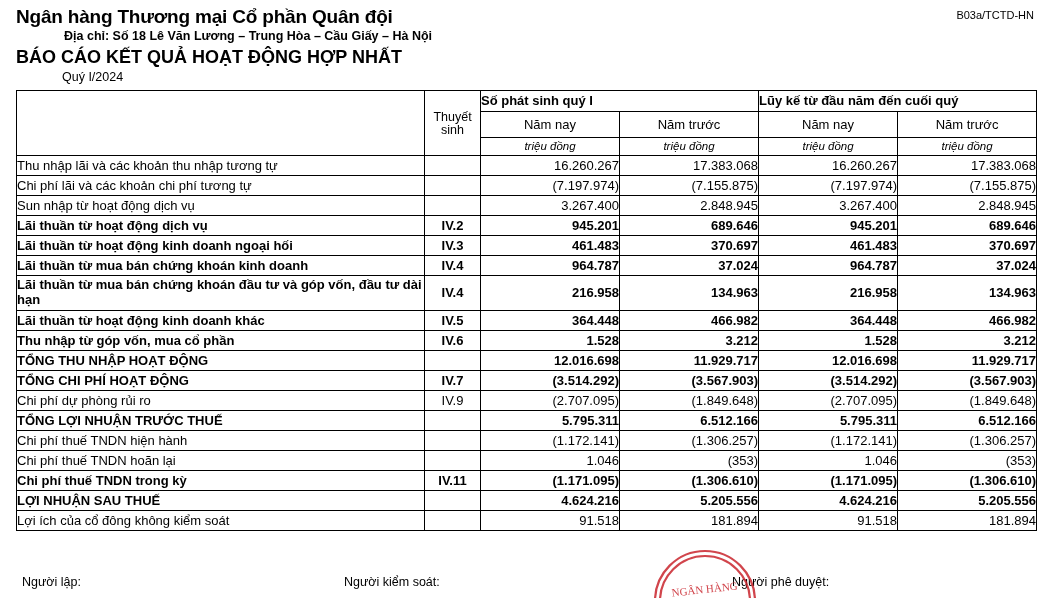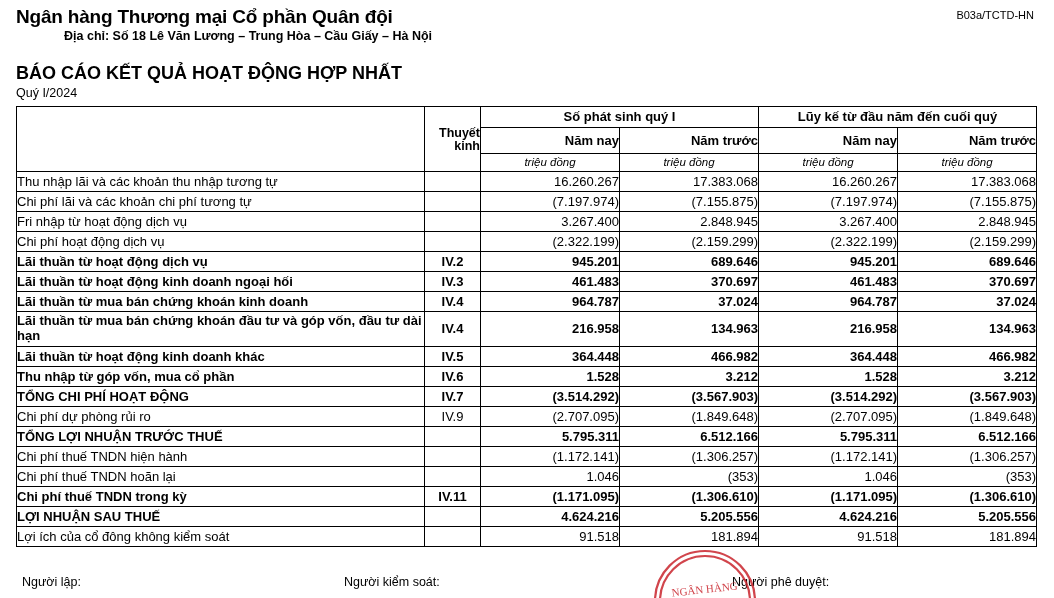--- a/index.html
+++ b/index.html
@@ -39,26 +39,27 @@
     font-size: 12.5px;
     line-height: 1.2;
     margin-top: 1px;
     padding-left: 48px;
   }
   .report-title {
     font-family: "Liberation Sans", sans-serif;
     font-weight: bold;
     font-size: 18px;
     line-height: 1.15;
-    margin-top: 19px;
+    margin-top: 3px;
   }
   .period {
     font-family: "Liberation Sans", sans-serif;
     font-size: 12.5px;
     margin-top: 2px;
+    margin-left: 46px;
   }
   .form-code {
     position: absolute;
     right: 4px;
     top: 3px;
     font-family: "Liberation Sans", sans-serif;
     font-size: 11px;
   }
   
   table.fin {
@@ -67,30 +68,30 @@
     margin-top: 6px;
     table-layout: fixed;
     font-family: "Liberation Sans", sans-serif;
   }
   table.fin td, table.fin th {
     border: 1px solid #000;
     padding: 0;
     vertical-align: middle;
   }
   .colspan-head {
-    text-align: center;
+    text-align: left;
     font-size: 13px;
     font-weight: bold;
     height: 20px;
     line-height: 20px;
   }
   .sub-head {
-    text-align: right;
-    font-size: 13px;
-    font-weight: bold;
+    text-align: center;
+    font-size: 13px;
+    font-weight: normal;
     height: 20px;
   }
   .sub-head .two-line {
     line-height: 1.05;
     font-size: 12.5px;
   }
   .unit-row td {
     text-align: center;
     font-size: 11.5px;
     font-style: italic;
@@ -170,21 +171,21 @@
         <td class="no-bot" rowspan="1"></td>
         <td class="no-bot" rowspan="1"></td>
         <td class="colspan-head" colspan="2">Số phát sinh quý I</td>
         <td class="colspan-head" colspan="2">Lũy kế từ đầu năm đến cuối quý</td>
       </tr>
       <tr>
         <td class="no-top no-bot"></td>
         <td class="sub-head no-top no-bot">
           <div class="two-line">
             <div>Thuyết</div>
-            <div>kinh</div>
+            <div>sinh</div>
           </div>
         </td>
         <td class="sub-head">Năm nay</td>
         <td class="sub-head">Năm trước</td>
         <td class="sub-head">Năm nay</td>
         <td class="sub-head">Năm trước</td>
       </tr>
       <tr class="unit-row">
         <td class="no-top"></td>
         <td class="no-top"></td>
@@ -205,34 +206,26 @@
         </tr>
         <tr>
           <td class="lbl">Chi phí lãi và các khoản chi phí tương tự</td>
           <td class="note"></td>
           <td class="num">(7.197.974)</td>
           <td class="num">(7.155.875)</td>
           <td class="num">(7.197.974)</td>
           <td class="num">(7.155.875)</td>
         </tr>
         <tr>
-          <td class="lbl">Fri nhập từ hoạt động dịch vụ</td>
+          <td class="lbl">Sun nhập từ hoạt động dịch vụ</td>
           <td class="note"></td>
           <td class="num">3.267.400</td>
           <td class="num">2.848.945</td>
           <td class="num">3.267.400</td>
           <td class="num">2.848.945</td>
-        </tr>
-        <tr>
-          <td class="lbl">Chi phí hoạt động dịch vụ</td>
-          <td class="note"></td>
-          <td class="num">(2.322.199)</td>
-          <td class="num">(2.159.299)</td>
-          <td class="num">(2.322.199)</td>
-          <td class="num">(2.159.299)</td>
         </tr>
         <tr class="bold">
           <td class="lbl">Lãi thuần từ hoạt động dịch vụ</td>
           <td class="note">IV.2</td>
           <td class="num">945.201</td>
           <td class="num">689.646</td>
           <td class="num">945.201</td>
           <td class="num">689.646</td>
         </tr>
         <tr class="bold">
@@ -267,20 +260,28 @@
           <td class="num">364.448</td>
           <td class="num">466.982</td>
         </tr>
         <tr class="bold">
           <td class="lbl">Thu nhập từ góp vốn, mua cổ phần</td>
           <td class="note">IV.6</td>
           <td class="num">1.528</td>
           <td class="num">3.212</td>
           <td class="num">1.528</td>
           <td class="num">3.212</td>
+        </tr>
+        <tr class="bold">
+          <td class="lbl">TỔNG THU NHẬP HOẠT ĐỘNG</td>
+          <td class="note"></td>
+          <td class="num">12.016.698</td>
+          <td class="num">11.929.717</td>
+          <td class="num">12.016.698</td>
+          <td class="num">11.929.717</td>
         </tr>
         <tr class="bold">
           <td class="lbl">TỔNG CHI PHÍ HOẠT ĐỘNG</td>
           <td class="note">IV.7</td>
           <td class="num">(3.514.292)</td>
           <td class="num">(3.567.903)</td>
           <td class="num">(3.514.292)</td>
           <td class="num">(3.567.903)</td>
         </tr>
         <tr>

